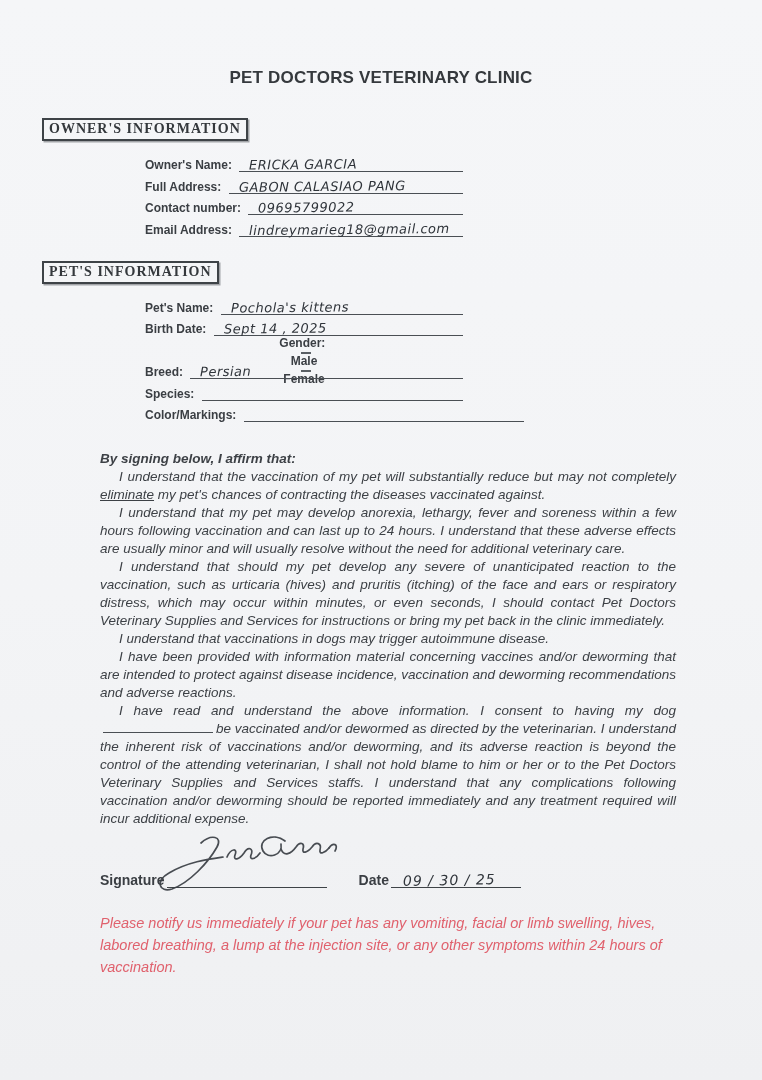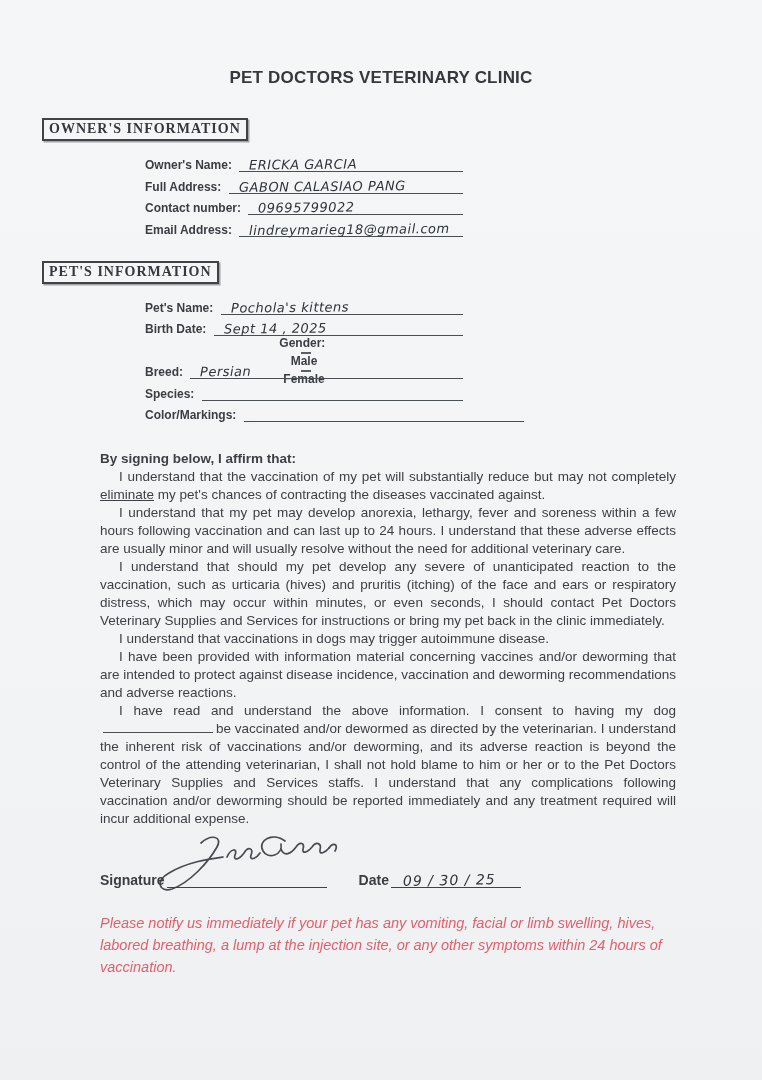--- a/index.html
+++ b/index.html
@@ -47,21 +47,21 @@
     letter-spacing:.5px;
   }
   .gender-row { display:flex; align-items:center; height:21.4px;flex-direction:column; }
   .cbx {
     width:8px; height:8px;
     border:1.4px solid #5a5f64;
     display:inline-block;
     margin:2px 5px 0 8px;
   }
 
-  .body { margin:28px 86px 0 100px; font-size:13.5px; line-height:18px; text-align:justify; color:#3d4146; }
+  .body { margin:28px 86px 0 100px; font-size:13.5px; line-height:18px; text-align:justify; color:#3d4146;font-style:italic; }
   .body p { margin:0; text-indent:19px; }
   .body p.bh { text-indent:0; font-weight:bold; }
   .ul { text-decoration:underline; }
   .blank {
     display:inline-block; width:110px; height:11px;
     border-bottom:1.3px solid #4a4f54; margin:0 3px;
   }
 
   .sigrow {
     margin:38px 0 0 100px;

